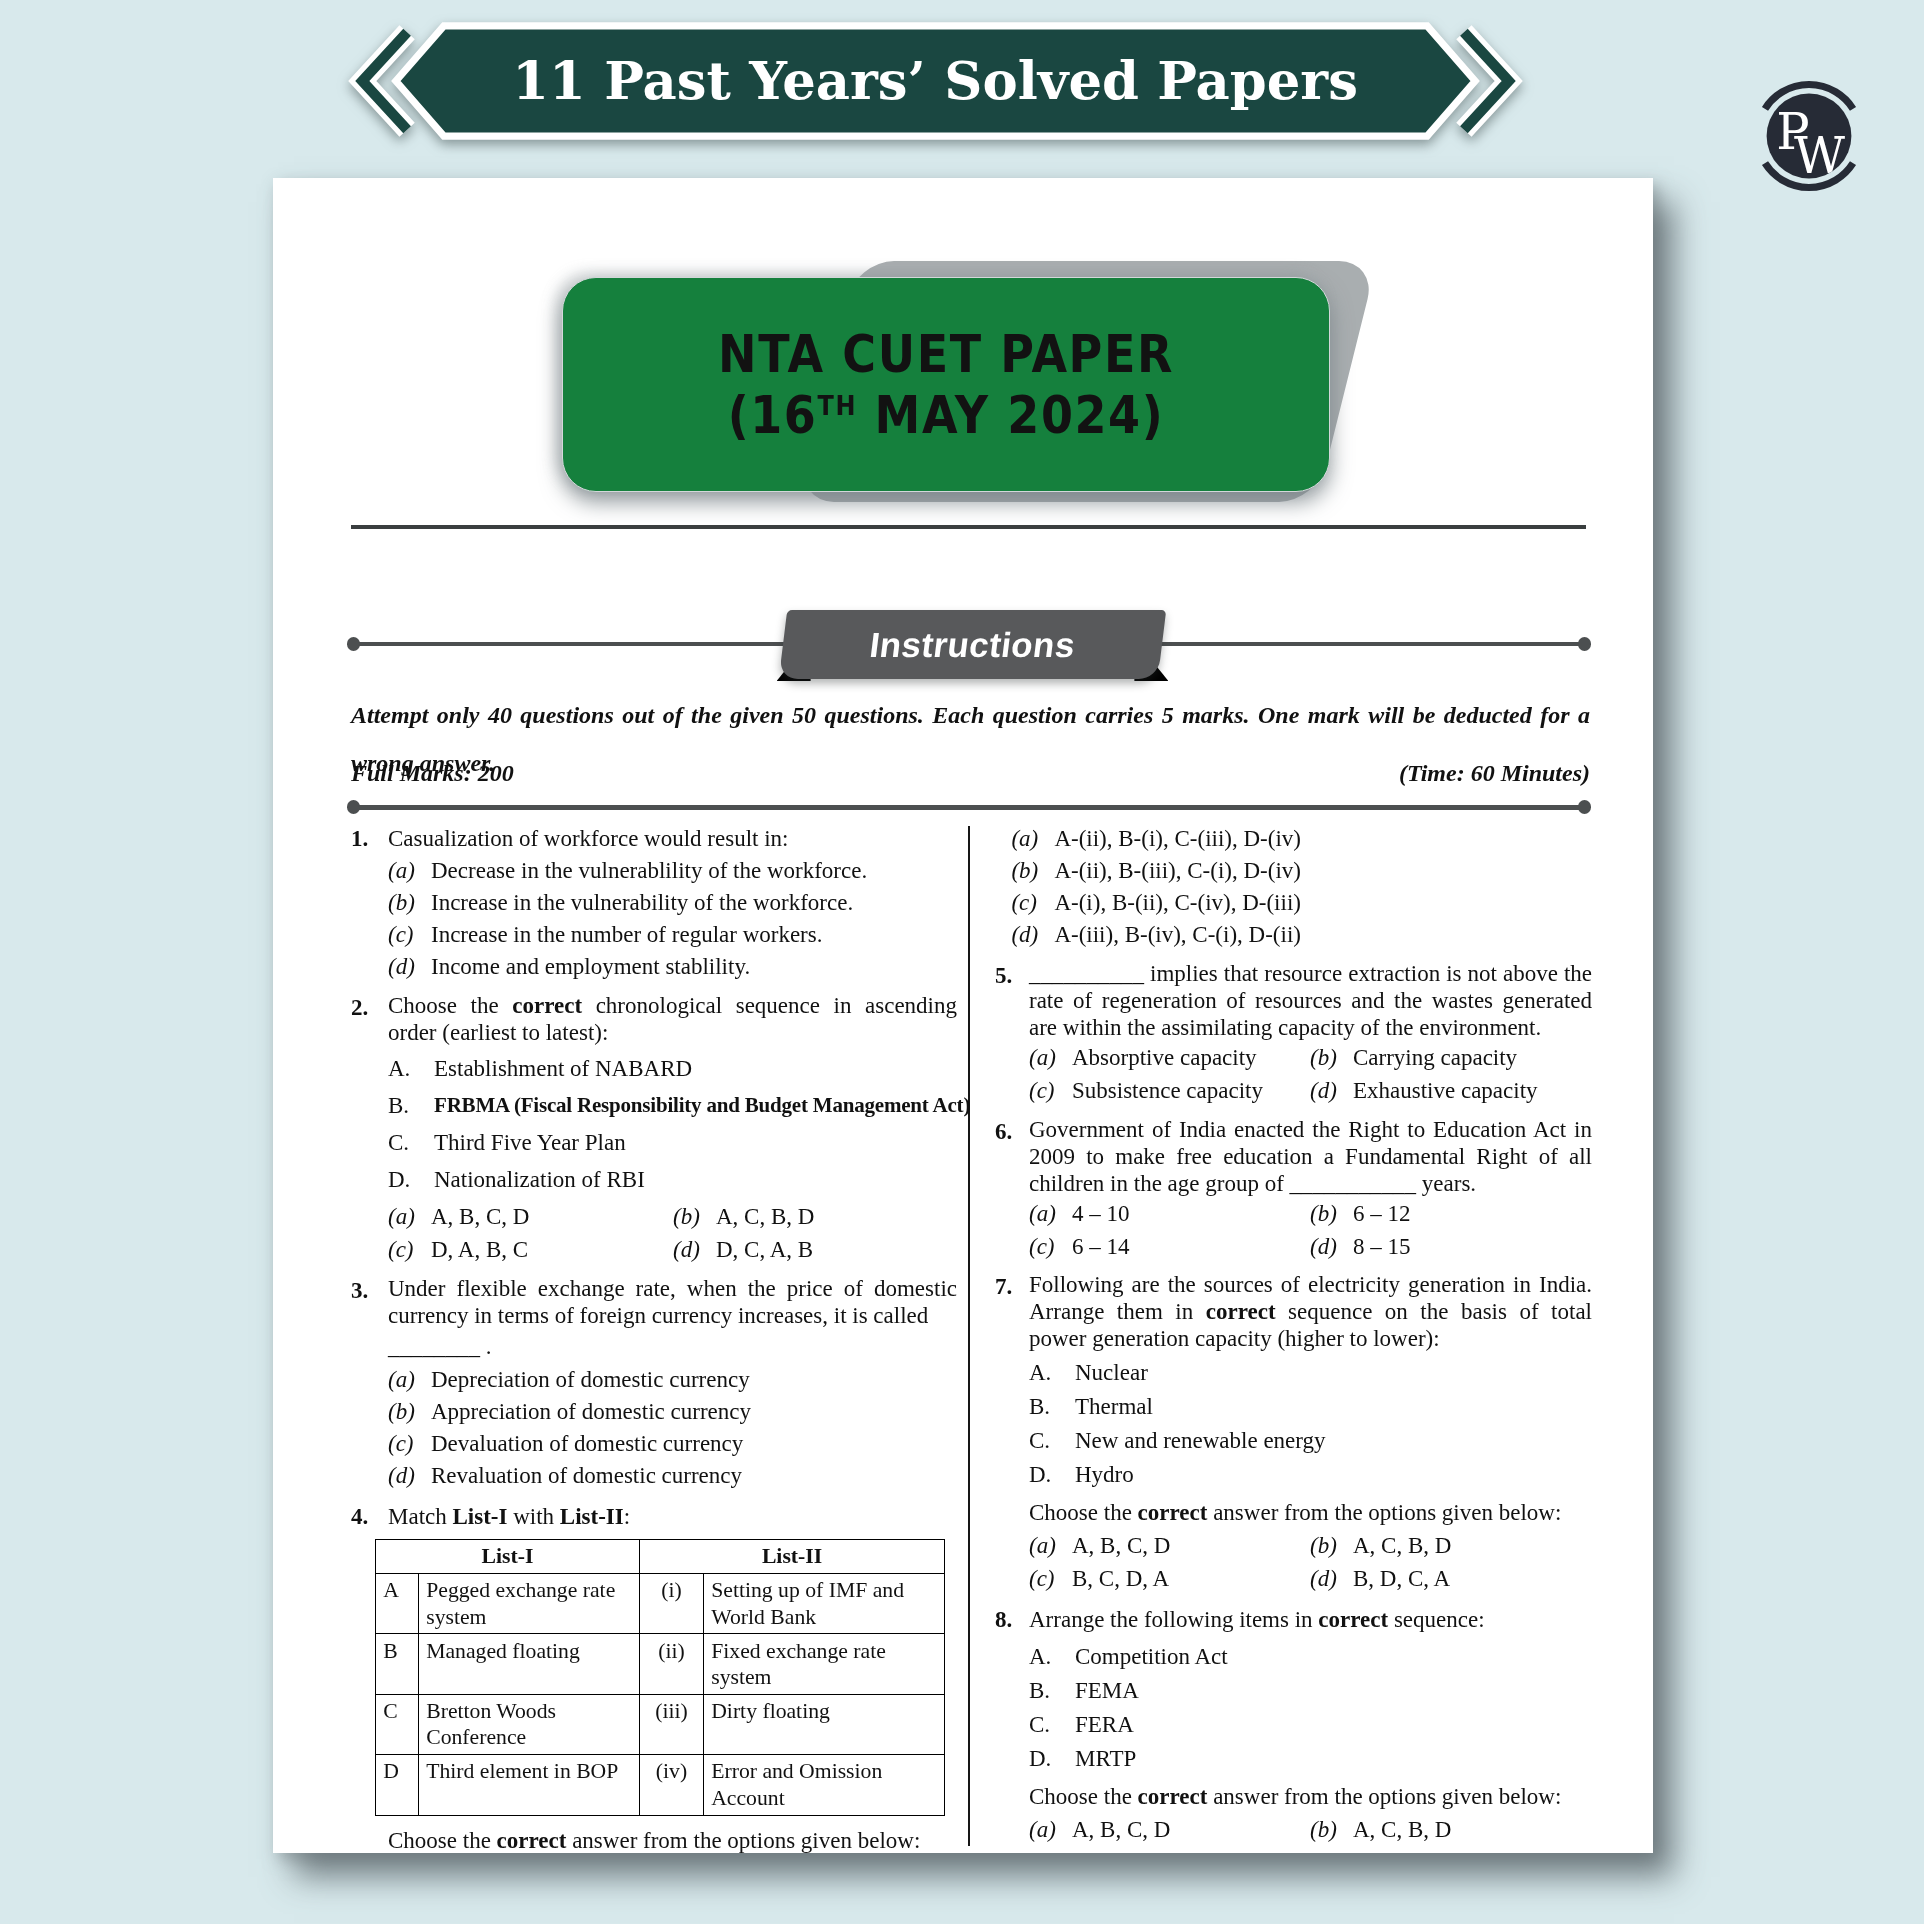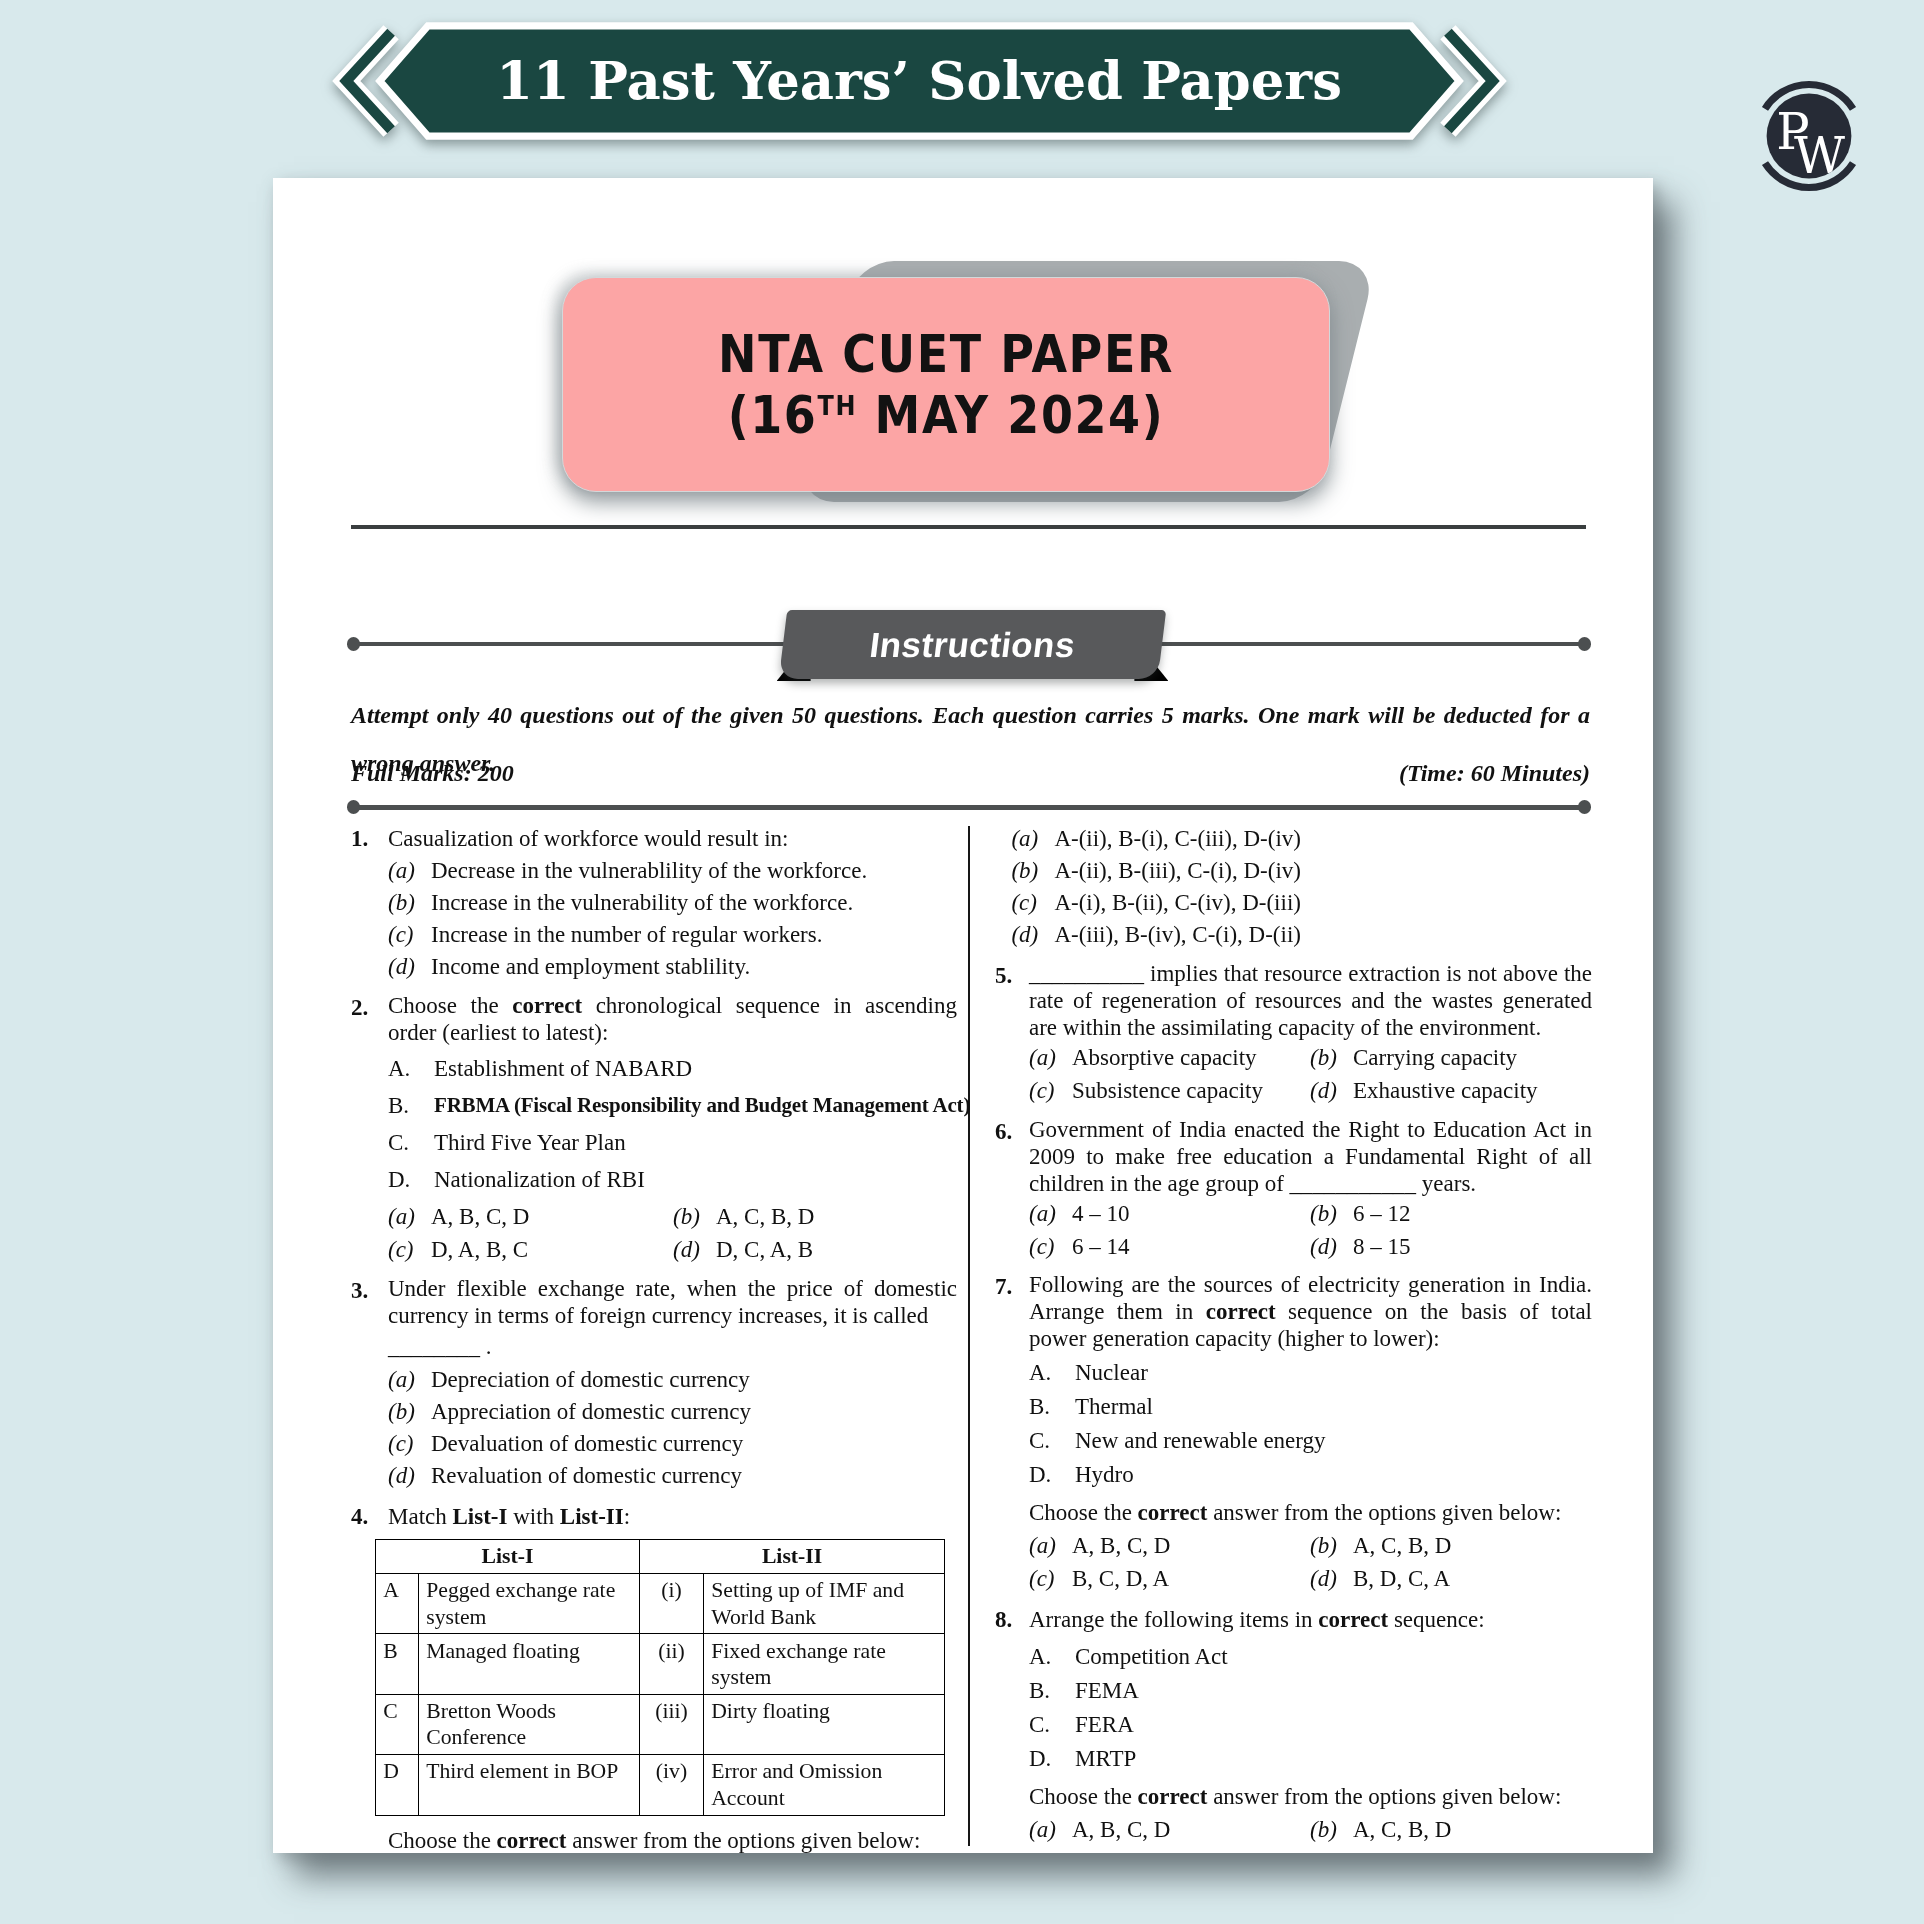--- a/index.html
+++ b/index.html
@@ -3,38 +3,38 @@
 <meta charset="utf-8">
 <style>
   html,body{margin:0;padding:0;}
   body{
     width:1925px;height:1925px;position:relative;overflow:hidden;
     background:#d8e9ec;
     font-family:"Liberation Serif", serif;
     color:#111;
   }
   
-  .banner{position:absolute;left:332px;top:21px;width:1175px;height:120px;}
+  .banner{position:absolute;left:348px;top:21px;width:1175px;height:120px;}
   .banner svg{filter:drop-shadow(0 5.6px 5.6px rgba(70,85,85,.55));}
   
   .pwlogo{position:absolute;left:1745px;top:72px;width:128px;height:128px;}
   
   .card{
     position:absolute;left:273px;top:178px;width:1380px;height:1675px;
     background:#ffffff;overflow:hidden;
     box-shadow:21px 24px 30.5px rgba(100,112,116,.85), 4.8px 6.4px 14.4px rgba(120,130,134,.5);
   }
   
   .title-deco{
     position:absolute;left:553px;top:83px;width:521px;height:241px;
     background:#a9aeb0;border-radius:38px;transform:skewX(-14deg);
   }
   .title-box{
     position:absolute;left:289px;top:99px;width:766px;height:213px;
-    background:#fca5a5;border:1.6px solid #d3d8da;border-radius:34px;
+    background:#15803d;border:1.6px solid #d3d8da;border-radius:34px;
     box-shadow:0 9.6px 21px rgba(118,128,132,.8), -6.4px -4.8px 13px rgba(150,158,161,.35);
     display:flex;flex-direction:column;align-items:center;justify-content:center;gap:14.4px;
   }
   .titleline{
     font-family:"DejaVu Sans", sans-serif;font-weight:800;font-size:46px;
     letter-spacing:1.6px;color:#121212;line-height:1;transform:scaleY(1.12);
   }
   .titleline .sup{font-size:.52em;vertical-align:super;}
   
   .title-underline{position:absolute;left:78px;top:347px;width:1235px;height:4px;background:#3a3e3f;}

